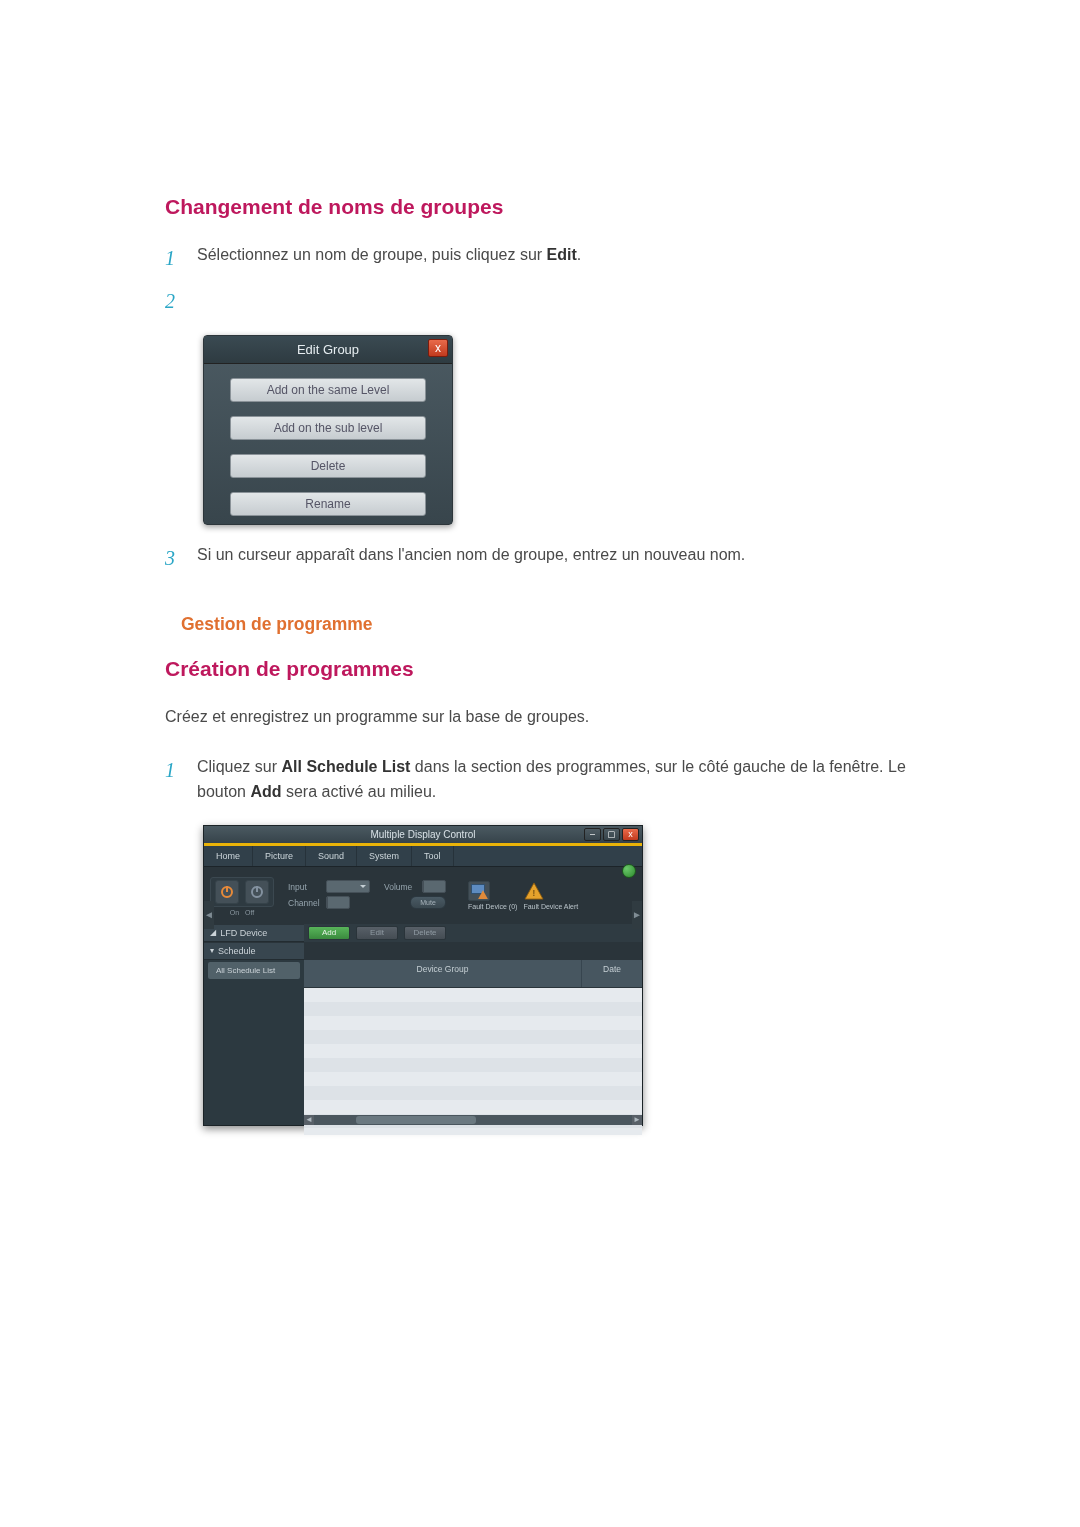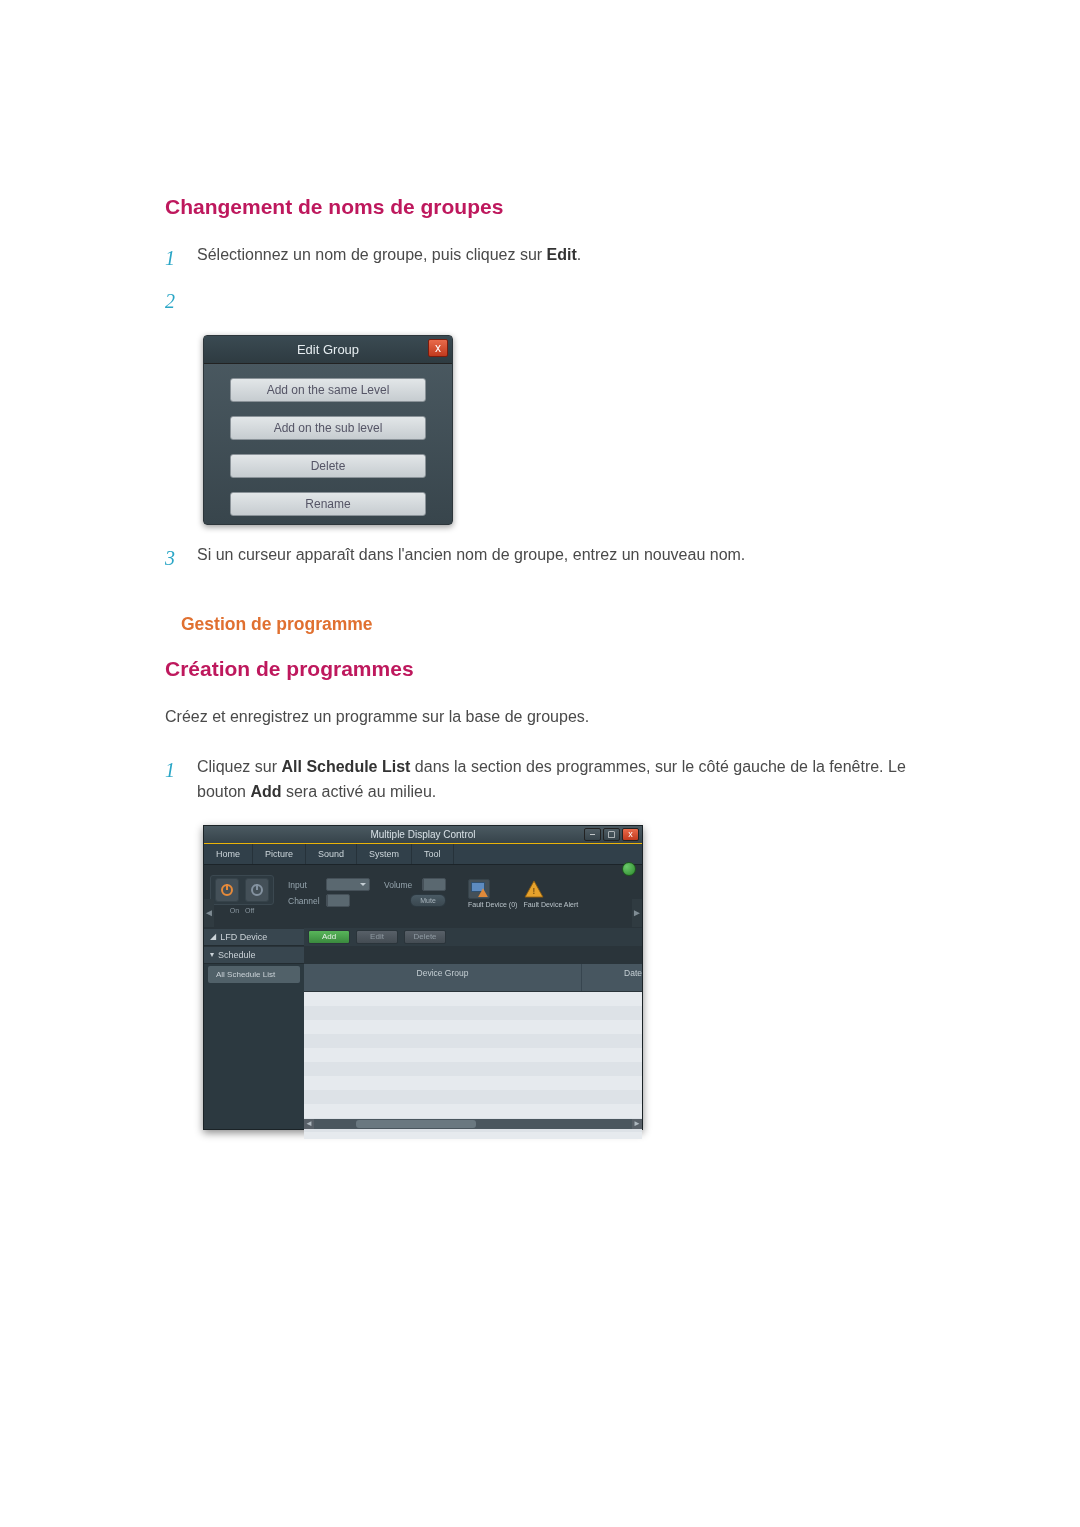--- a/index.html
+++ b/index.html
@@ -62,27 +62,27 @@
   .winbtn { width: 17px; height: 13px; border: 1px solid #222; border-radius: 2px; font-size: 9px; color: #fff; text-align: center; line-height: 11px; }
   .win-min { background: linear-gradient(#4e5b62,#36434a); }
   .win-max { background: linear-gradient(#4e5b62,#36434a); }
   .win-x { background: linear-gradient(#e96a4a,#c13a1e); }
   .help-ball {
     position: absolute; right: 6px; top: 18px;
     width: 14px; height: 14px; border-radius: 50%;
     background: radial-gradient(circle at 30% 30%,#6ac96a,#2e8a2e);
     border: 1px solid #1d5a1d; z-index: 3;
   }
-  .mdc-tabs { display: flex; background: #31404a; border-top: 1px solid #eab308; border-bottom: 1px solid #1c2429; position: relative; }
+  .mdc-tabs { display: flex; background: #31404a; border-top: 3px solid #eab308; border-bottom: 1px solid #1c2429; position: relative; }
   .mdc-tab {
     font-size: 9px; color: #cdd6db; padding: 5px 12px;
     border-right: 1px solid #26323a; cursor: pointer;
   }
   .mdc-body { position: relative; padding: 6px 4px 8px 4px; }
-  .mdc-toolbar { display: flex; gap: 14px; align-items: center; margin: 4px 0 6px 2px; }
+  .mdc-toolbar { display: flex; gap: 14px; align-items: center; margin: 4px 0 0 2px; }
   .power-grp { display: flex; gap: 6px; padding: 2px 4px; border: 1px solid #3b4850; border-radius: 3px; background: #2e3a41; }
   .power-btn {
     width: 24px; height: 24px; border-radius: 3px;
     background: #445058; border: 1px solid #36434a;
     display: flex; align-items: center; justify-content: center;
   }
   .power-btn.on svg circle { stroke: #e68a3a; }
   .power-btn.off svg circle { stroke: #8492a0; }
   .power-lbl { font-size: 7px; color: #8a97a0; text-align: center; margin-top: 2px; }
   .field-col { font-size: 8.5px; color: #95a4ad; }
@@ -122,21 +122,21 @@
   .t-dim { background: linear-gradient(#586068,#444c53); color: #909ba3; }
   .split-area { display: flex; height: 165px; }
   .tree-panel { width: 100px; background: #2c3940; }
   .tree-item {
     background: #516169; color: #cbd3d8; font-size: 8px;
     padding: 4px 8px; margin: 2px 4px; border-radius: 2px;
   }
   .list-panel { flex: 1; background: #e6eaee; position: relative; }
   .list-head { display: flex; background: #475660; height: 28px; border-bottom: 1px solid #2a343a; }
   .list-head .c1 { flex: 1; color: #c5cfd4; font-size: 8.5px; text-align: center; line-height: 18px; border-right: 1px solid #37454f; }
-  .list-head .c2 { width: 60px; color: #c5cfd4; font-size: 8.5px; text-align: right; line-height: 18px; }
+  .list-head .c2 { width: 60px; color: #c5cfd4; font-size: 8.5px; text-align: center; line-height: 18px; }
   .rows { height: calc(100% - 18px); background: repeating-linear-gradient(#e6eaee,#e6eaee 14px,#dde2e7 14px,#dde2e7 28px); }
   .hscroll { position: absolute; bottom: 0; left: 0; right: 0; height: 10px; background: #4a565e; }
   .hscroll .thumb { position: absolute; left: 52px; top: 1px; width: 120px; height: 8px; background: #6a7880; border-radius: 3px; }
   .hscroll .ar { position: absolute; top: 0; width: 10px; height: 10px; background: #586068; color: #aeb8bf; font-size: 8px; text-align: center; line-height: 10px; }
   .hscroll .al { left: 0; }
   .hscroll .arr { right: 0; }
 </style>
 </head>
 <body>
 

